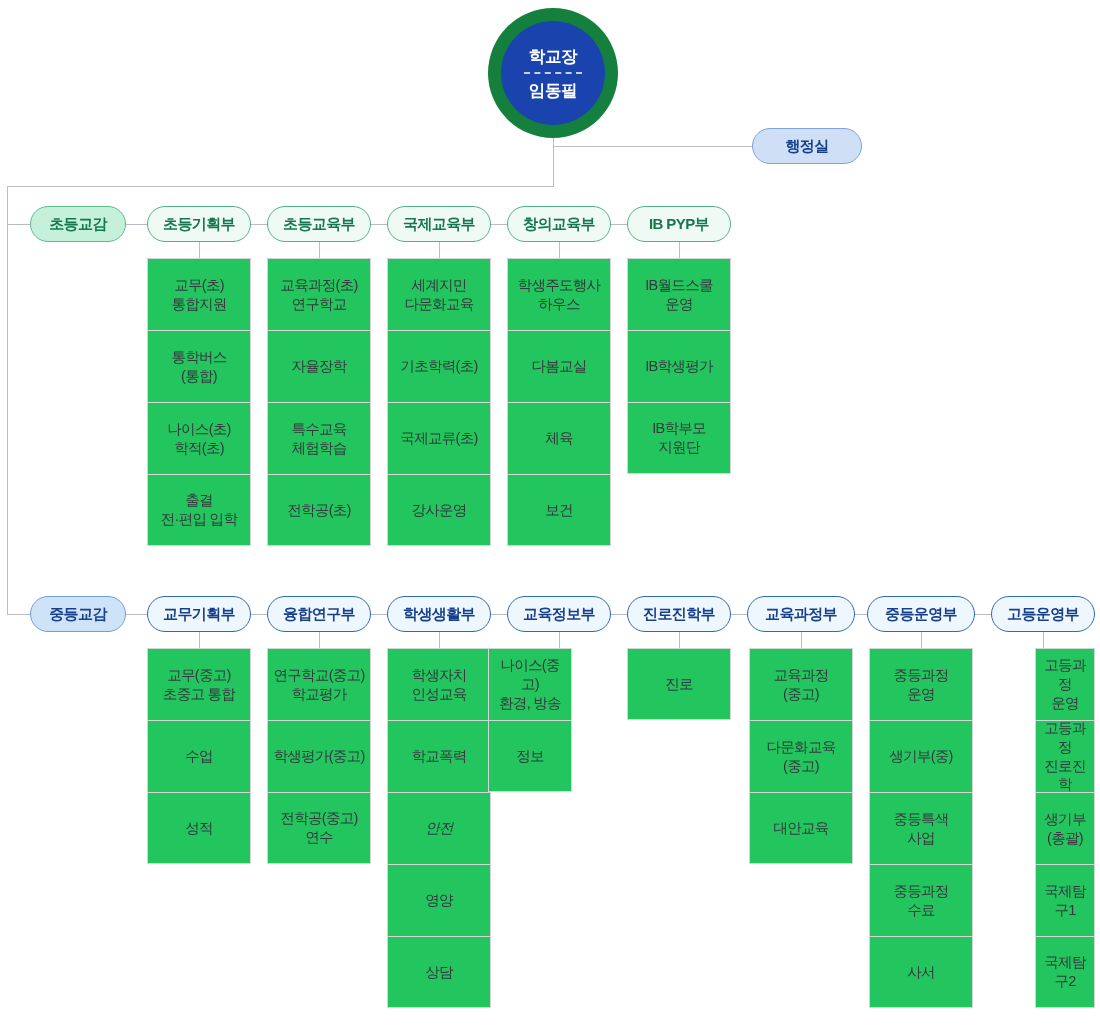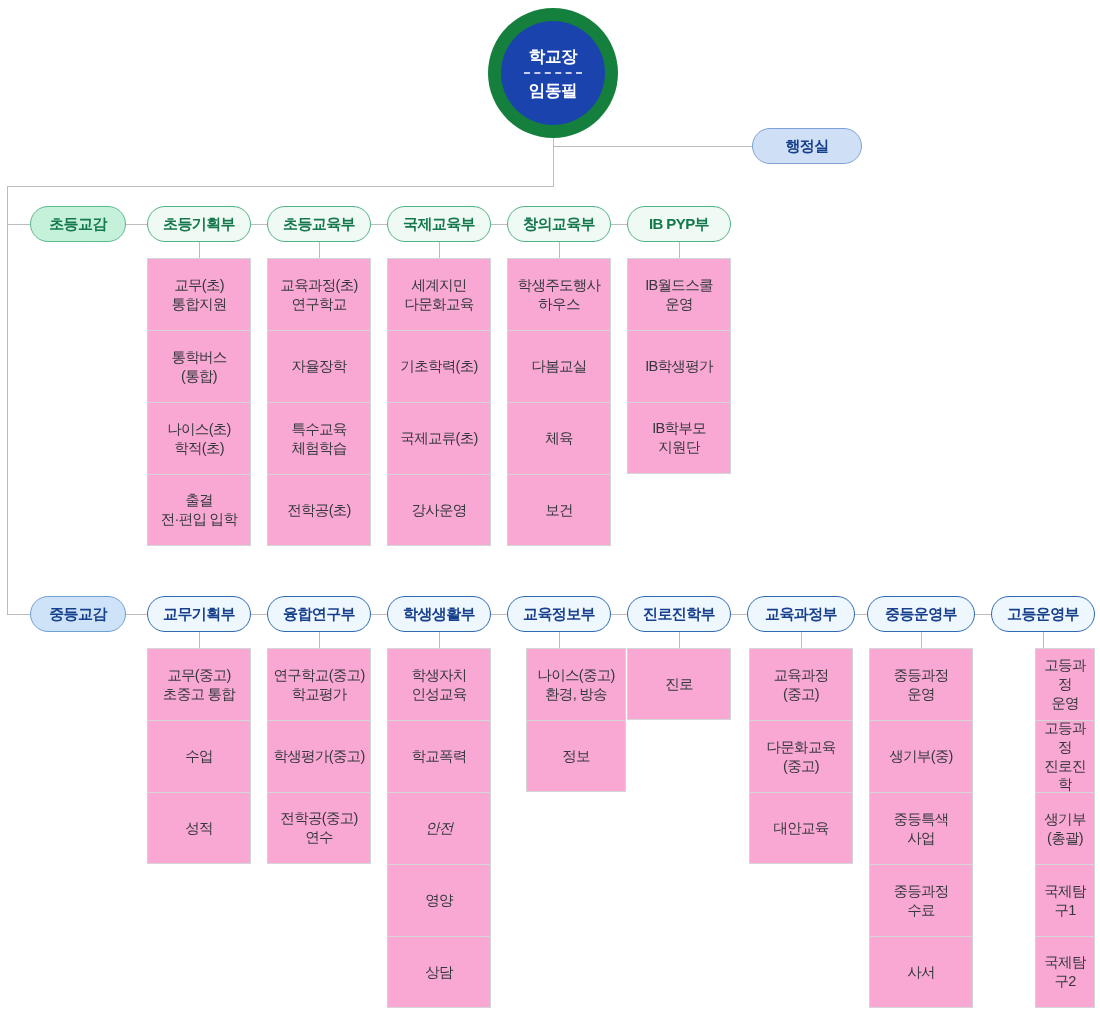--- a/index.html
+++ b/index.html
@@ -86,21 +86,21 @@
     border: 1.4px solid #2f6bb5;
     color: #17408c;
   }
 
   
   .colstack { position: absolute; }
   .cell {
     width: 100%;
     border: 1px solid #d3d5d7;
     border-bottom: none;
-    background: #f9a8d4;
+    background: #22c55e;
     display: flex; align-items: center; justify-content: center;
     text-align: center;
     color: #35383c;
     font-size: 14.5px;
     line-height: 1.3;
     letter-spacing: -0.7px;
     padding: 2px 3px;
   }
   .cell:last-child { border-bottom: 1px solid #d3d5d7; }
   .cell span { display: block; }
@@ -382,21 +382,21 @@
         <div>
           <span>영양</span>
         </div>
       </div>
       <div class="cell" style="height: 72px;">
         <div>
           <span>상담</span>
         </div>
       </div>
     </div>
-  <div class="colstack" style="left:526px; top:648px; width:100px;">
+  <div class="colstack" style="left:488px; top:648px; width:84px;">
       <div class="cell" style="height: 72px;">
         <div>
           <span>나이스(중고)</span>
           <span>환경, 방송</span>
         </div>
       </div>
       <div class="cell" style="height: 72px;">
         <div>
           <span>정보</span>
         </div>

